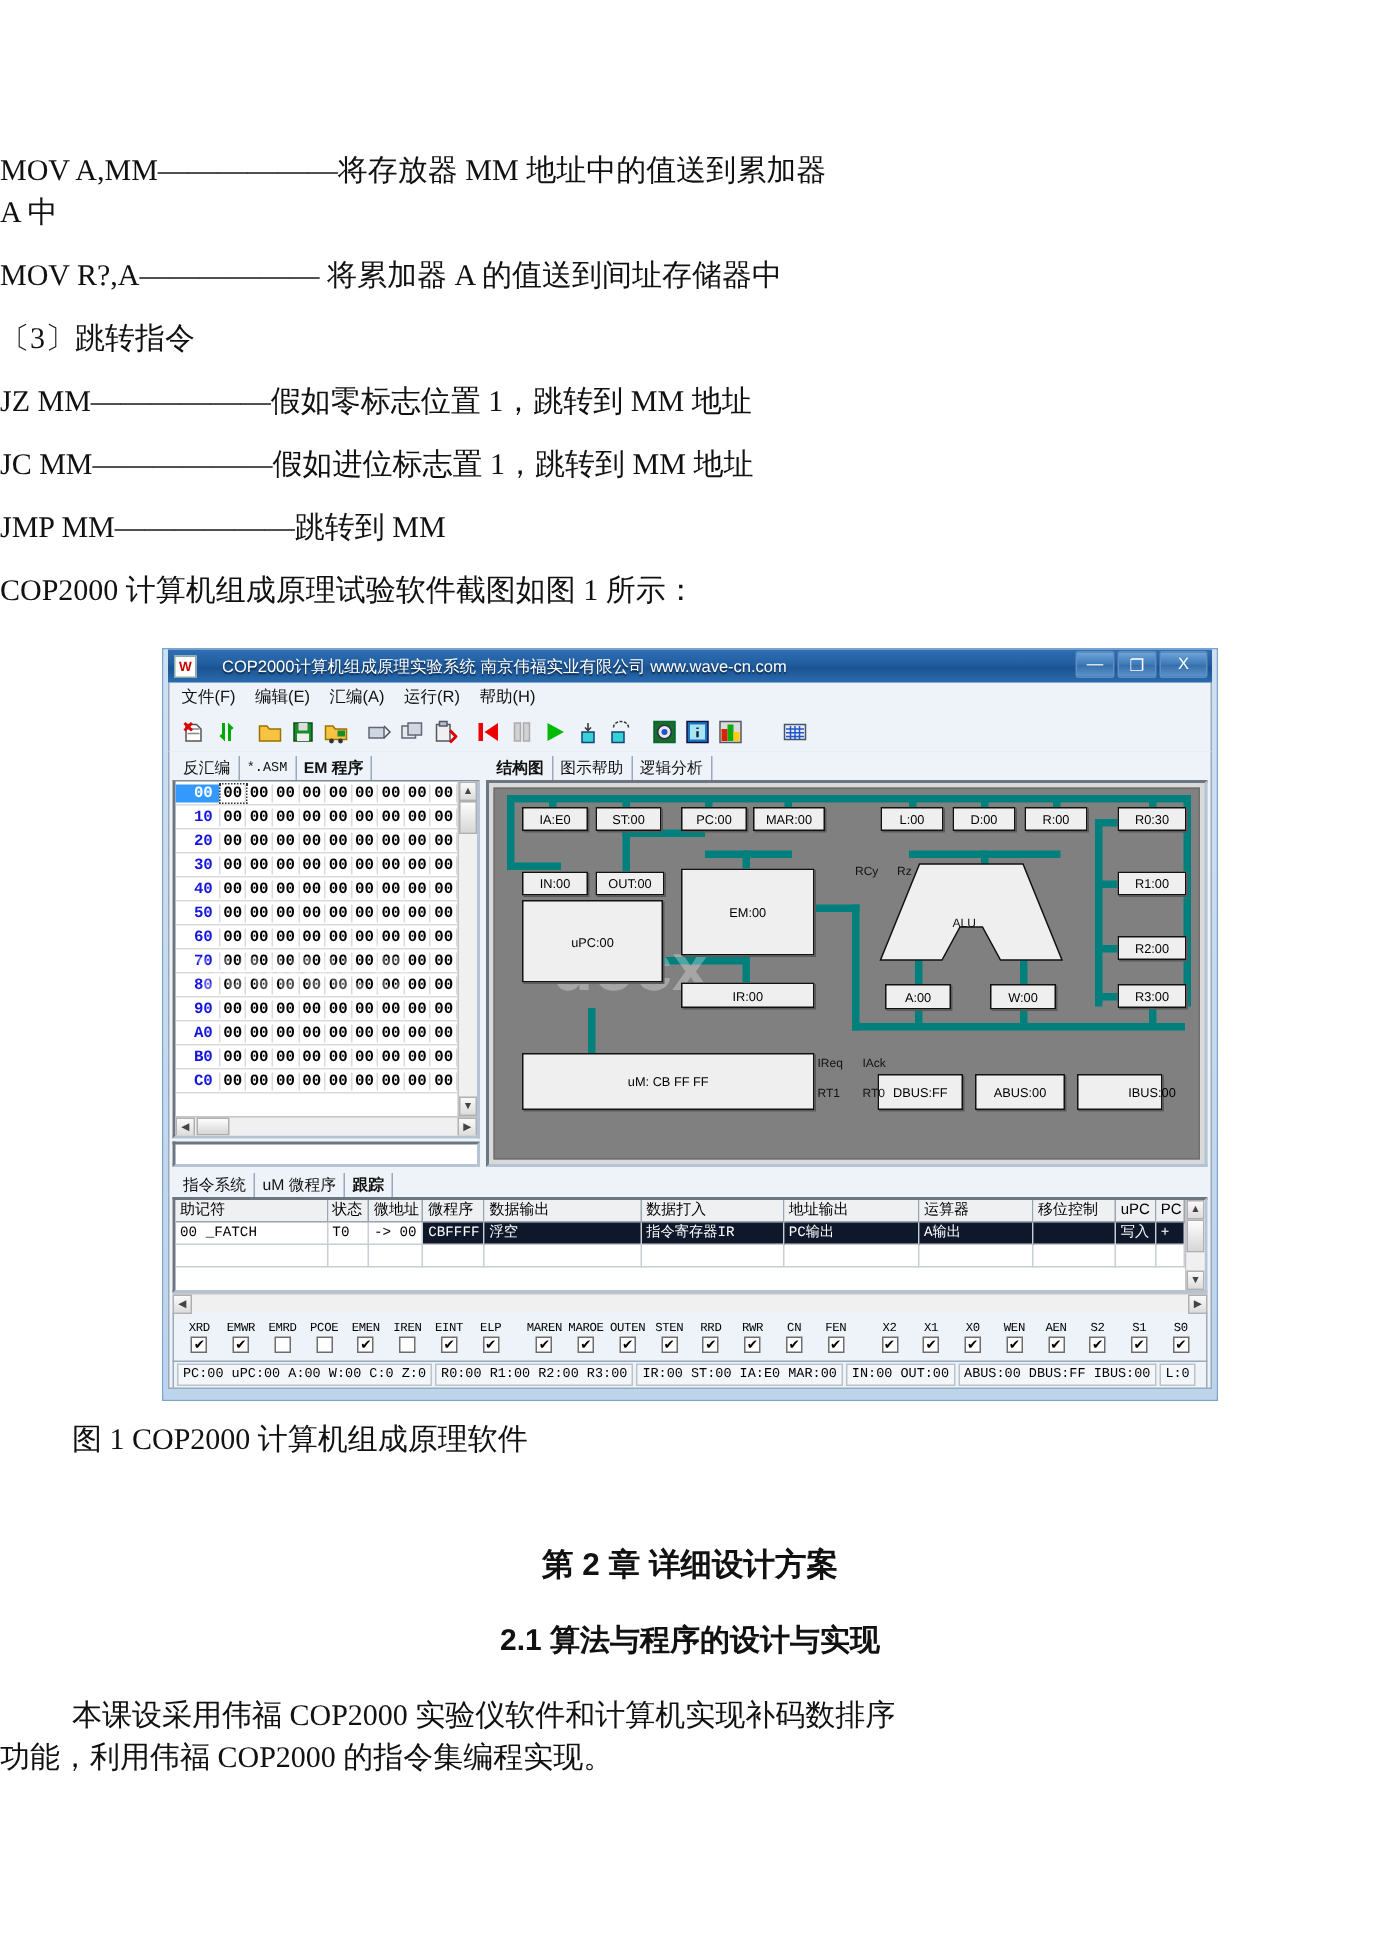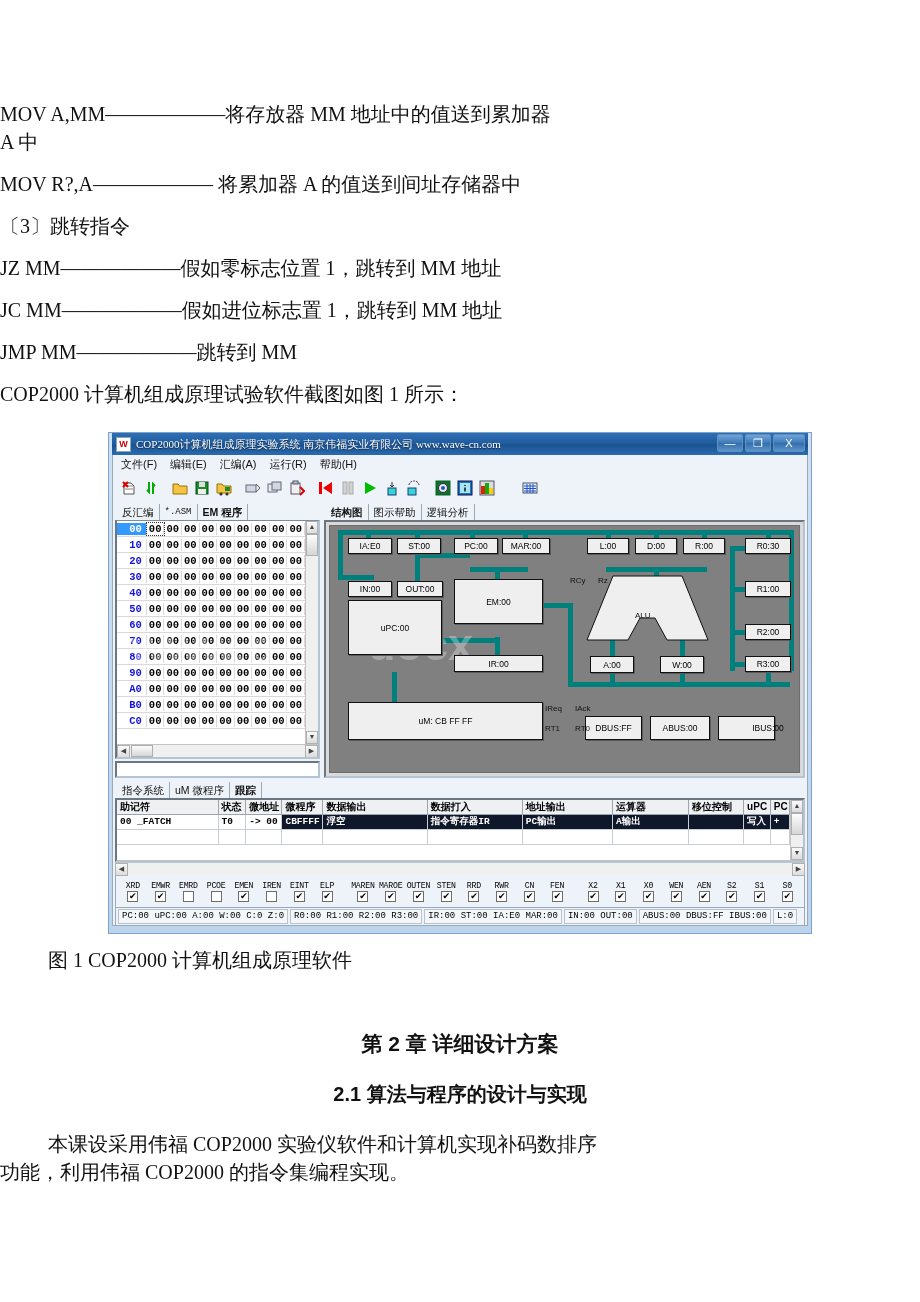--- a/index.html
+++ b/index.html
@@ -57,23 +57,23 @@
   .titlebar .app-ico {
     width:15px;height:15px;margin-right:5px;
     background:#fff;border:1px solid #8aa;
     display:flex;align-items:center;justify-content:center;
     font-size:9px;font-weight:bold;color:#c00;
     font-family:"Liberation Sans",sans-serif;line-height:1;
     flex:0 0 auto;
   }
   .titlebar .ttl {
     color:#ffffff; font-size:11px;
-    font-family:Liberation Serif, serif;
+    font-family:Liberation Sans, sans-serif;
     text-shadow:0 1px 1px rgba(0,0,0,.6);
-    white-space:nowrap; overflow:hidden;
+    white-space:nowrap; overflow:hidden;margin-left:12px;
   }
   .win-btns { position:absolute; right:3px; top:1px; display:flex; gap:2px; }
   .wb {
     width:26px;height:18px;
     border:1px solid #5e8ec0;
     background:linear-gradient(180deg,#6fa4d8 0%,#3d79b8 50%,#346da8 51%,#5c93cc 100%);
     color:#fff;font-size:11px;font-family:"Liberation Sans",sans-serif;
     display:flex;align-items:center;justify-content:center;
     border-radius:2px;
   }
@@ -213,21 +213,21 @@
     z-index:3;white-space:nowrap;
   }
   .wire { position:absolute; background:#00807d; z-index:1; }
   .alu-shape { position:absolute; z-index:3; }
 
   
   .bothalf { margin-top:3px; }
   .tabrow2 { display:flex; align-items:flex-end; height:17px; padding-left:2px; }
   .tblwrap {
     background:#fff; border:2px inset #b4c4d4;
-    height:64px; display:flex; overflow:hidden;font-weight:bold;
+    height:64px; display:flex; overflow:hidden;
   }
   .tbl { flex:1; overflow:hidden; }
   .trow { display:flex; height:15px; }
   .thdr {
     background:#eef0f2;
     border-right:1px solid #9aa5b0;
     border-bottom:1px solid #9aa5b0;
     font-family:"Liberation Sans", sans-serif;
     font-size:10px; color:#000;
     padding-left:3px; line-height:14px;
@@ -711,21 +711,21 @@
                 <div class="dbox" style="left: 67px; top: 12px; width: 44px; height: 16px;">ST:00</div>
                 <div class="dbox" style="left: 124px; top: 12px; width: 44px; height: 16px;">PC:00</div>
                 <div class="dbox" style="left: 172px; top: 12px; width: 48px; height: 16px;">MAR:00</div>
                 <div class="dbox" style="left: 257px; top: 12px; width: 42px; height: 16px;">L:00</div>
                 <div class="dbox" style="left: 305px; top: 12px; width: 42px; height: 16px;">D:00</div>
                 <div class="dbox" style="left: 353px; top: 12px; width: 42px; height: 16px;">R:00</div>
                 <div class="dbox" style="left: 415px; top: 12px; width: 46px; height: 16px;">R0:30</div>
                 <div class="dbox" style="left: 18px; top: 55px; width: 44px; height: 16px;">IN:00</div>
                 <div class="dbox" style="left: 67px; top: 55px; width: 46px; height: 16px;">OUT:00</div>
                 <div class="dbox" style="left: 415px; top: 55px; width: 46px; height: 16px;">R1:00</div>
-                <div class="dbox" style="left: 124px; top: 53px; width: 89px; height: 45px;">EM:00</div>
+                <div class="dbox" style="left: 124px; top: 53px; width: 89px; height: 58px;">EM:00</div>
                 <div class="dbox" style="left: 415px; top: 98px; width: 46px; height: 16px;">R2:00</div>
                 <div class="dbox" style="left: 18px; top: 74px; width: 94px; height: 55px;">uPC:00</div>
                 <div class="dbox" style="left: 124px; top: 129px; width: 89px; height: 17px;">IR:00</div>
                 <div class="dbox" style="left: 260px; top: 130px; width: 44px; height: 17px;">A:00</div>
                 <div class="dbox" style="left: 330px; top: 130px; width: 44px; height: 17px;">W:00</div>
                 <div class="dbox" style="left: 415px; top: 130px; width: 46px; height: 16px;">R3:00</div>
                 <div class="dbox" style="left: 18px; top: 176px; width: 195px; height: 38px;">uM: CB FF FF</div>
                 <div class="dbox" style="left: 255px; top: 190px; width: 57px; height: 24px;">DBUS:FF</div>
                 <div class="dbox" style="left: 320px; top: 190px; width: 60px; height: 24px;">ABUS:00</div>
                 <div class="dbox" style="left: 388px; top: 190px; width: 57px; height: 24px; padding-left: 43px;">IBUS:00</div>

